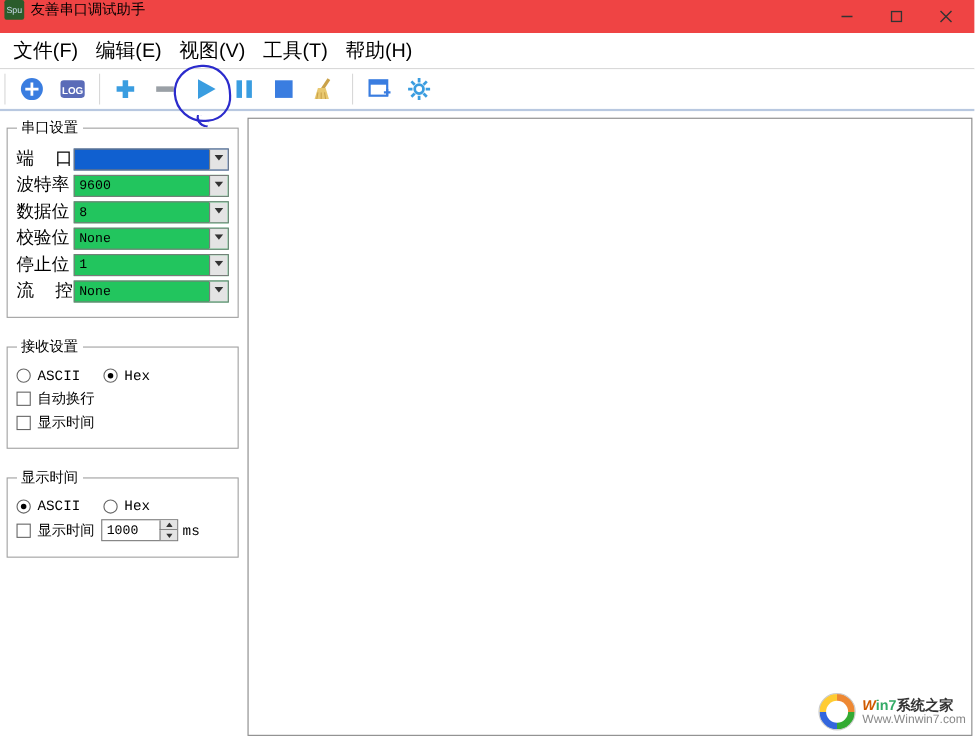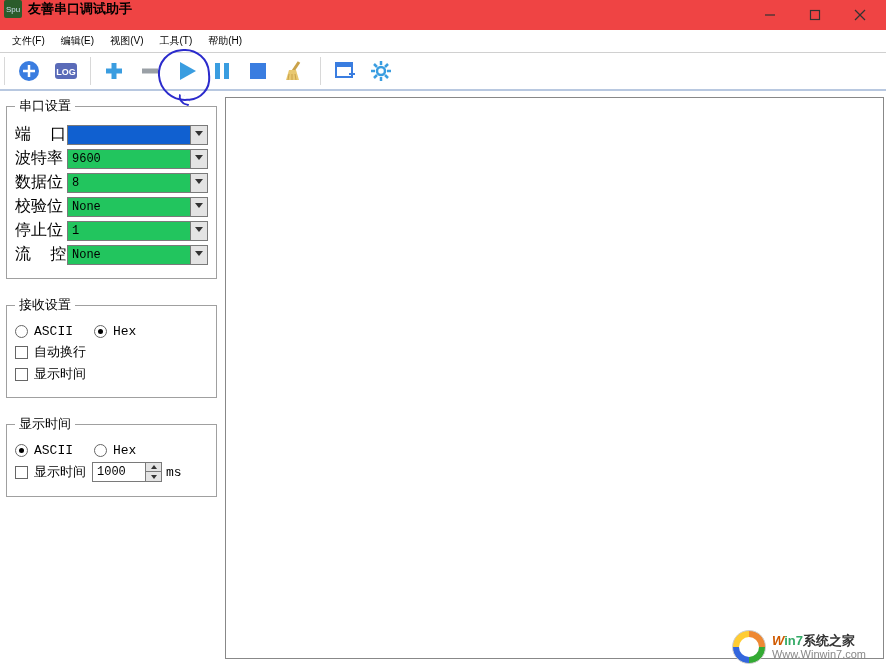--- a/index.html
+++ b/index.html
@@ -22,32 +22,32 @@
   }
   .titlebar .appicon {
     width: 18px; height: 18px;
     background: #2b5c2b;
     color: #cde;
     font-size: 8px;
     display: flex; align-items: center; justify-content: center;
     border-radius: 2px;
     margin-right: 6px;
   }
-  .titlebar .title { flex: 0 0 auto; font-size: 13px; font-weight: bold; }
+  .titlebar .title { flex: 0 0 auto; font-size: 13px; }
   .titlebar .spacer { flex: 1; }
   .winbtn {
     width: 45px; height: 30px;
     display: flex; align-items: center; justify-content: center;
     font-size: 14px;
   }
   .menubar {
     display: flex;
     gap: 4px;
     padding: 2px 6px;
-    font-size: 10px;
+    font-size: 18px;
     border-bottom: 1px solid #d0d0d0;
   }
   .menubar .menuitem { padding: 2px 6px; }
   .toolbar {
     display: flex;
     align-items: center;
     gap: 8px;
     padding: 4px 4px;
     border-bottom: 2px solid #b8c8e0;
     background: #fff;
@@ -164,21 +164,21 @@
   }
   .spin .sbtns div:first-child { border-bottom:1px solid #7a7a7a; }
   .rightpanel {
     flex: 1;
     border: 1px solid #888;
     margin: 6px 2px 6px 2px;
     background: #fff;
   }
   .watermark {
     position: absolute;
-    right: 20px;
+    right: 8px;
     bottom: 6px;
     display: flex;
     align-items: center;
     gap: 6px;
     font-size: 13px;
     z-index: 100;
   }
   .watermark .flag {
     width:34px; height:34px;
     border-radius:50%;

